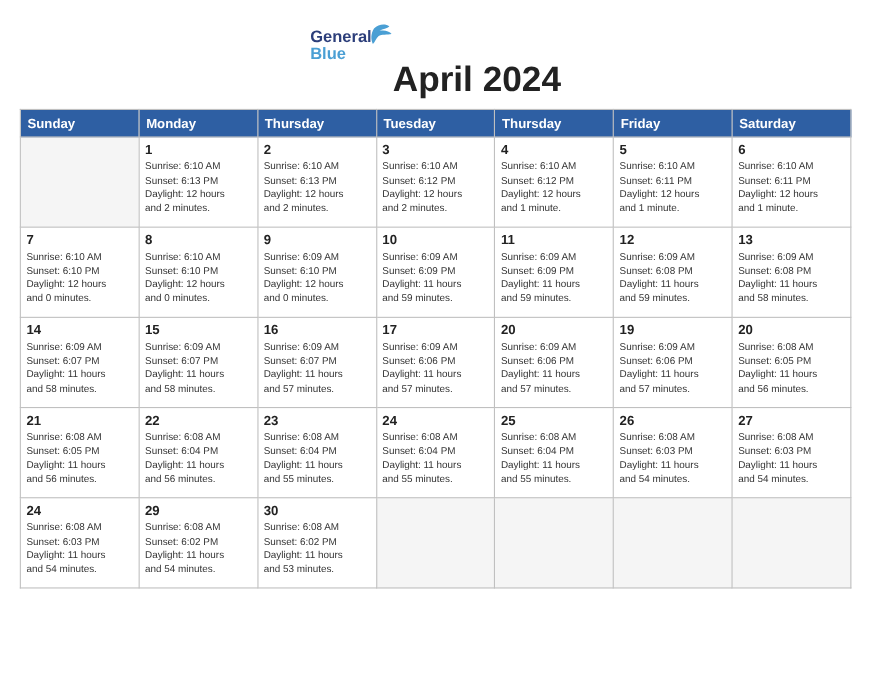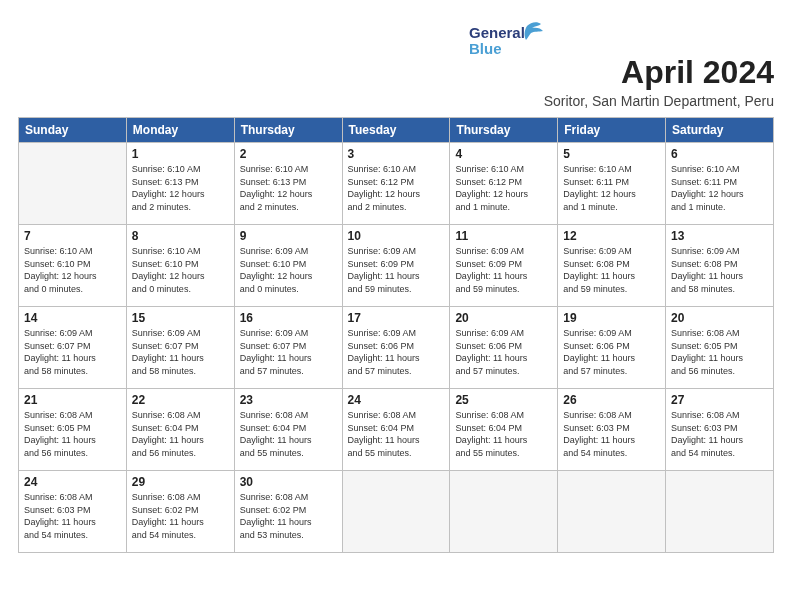--- a/index.html
+++ b/index.html
@@ -10,21 +10,21 @@
       background: #fff;
       overflow: hidden;
     }
     .page {
       width: 792px;
       height: 612px;
       padding: 18px 18px 10px 18px;
     }
     .header {
       display: flex;
-      justify-content: flex-end;
+      justify-content: center;
       align-items: flex-start;
       margin-bottom: 8px;
     }
     .logo {
       display: flex;
       flex-direction: column;
       align-items: flex-start;
     }
     .logo-row {
       display: flex;
@@ -96,21 +96,20 @@
 
           <text x="0" y="20" font-family="Arial" font-size="15" font-weight="bold" fill="#2c3e7a">General</text>
           <text x="0" y="36" font-family="Arial" font-size="15" font-weight="bold" fill="#4a9fd4">Blue</text>
 
           <path d="M58 8 C62 4, 68 3, 72 6 C70 8, 66 8, 63 10 C67 9, 72 10, 74 13 C70 14, 65 13, 62 15 C60 17, 59 20, 57 22 C55 18, 55 13, 58 8 Z" fill="#4a9fd4"></path>
         </svg>
       </div>
     </div>
     <div class="title-section">
       <div class="main-title">April 2024</div>
-      <div class="subtitle">Soritor, San Martin Department, Peru</div>
     </div>
   </div>
 
   <table class="calendar">
     <thead>
       <tr>
         <th>Sunday</th>
         <th>Monday</th>
         <th>Thursday</th>
         <th>Tuesday</th>

